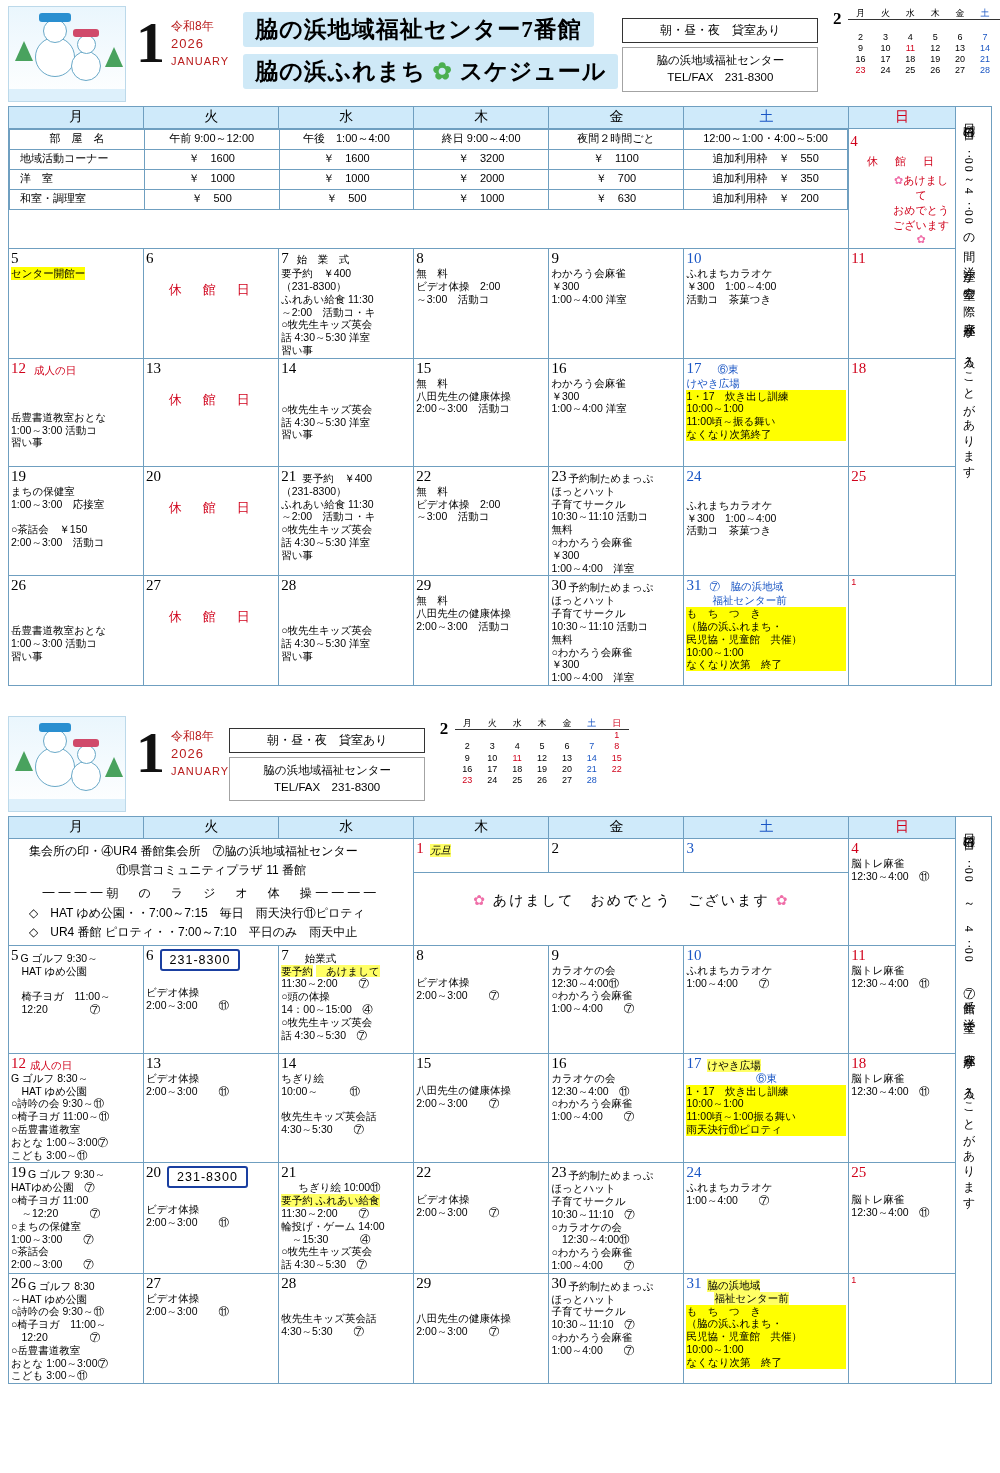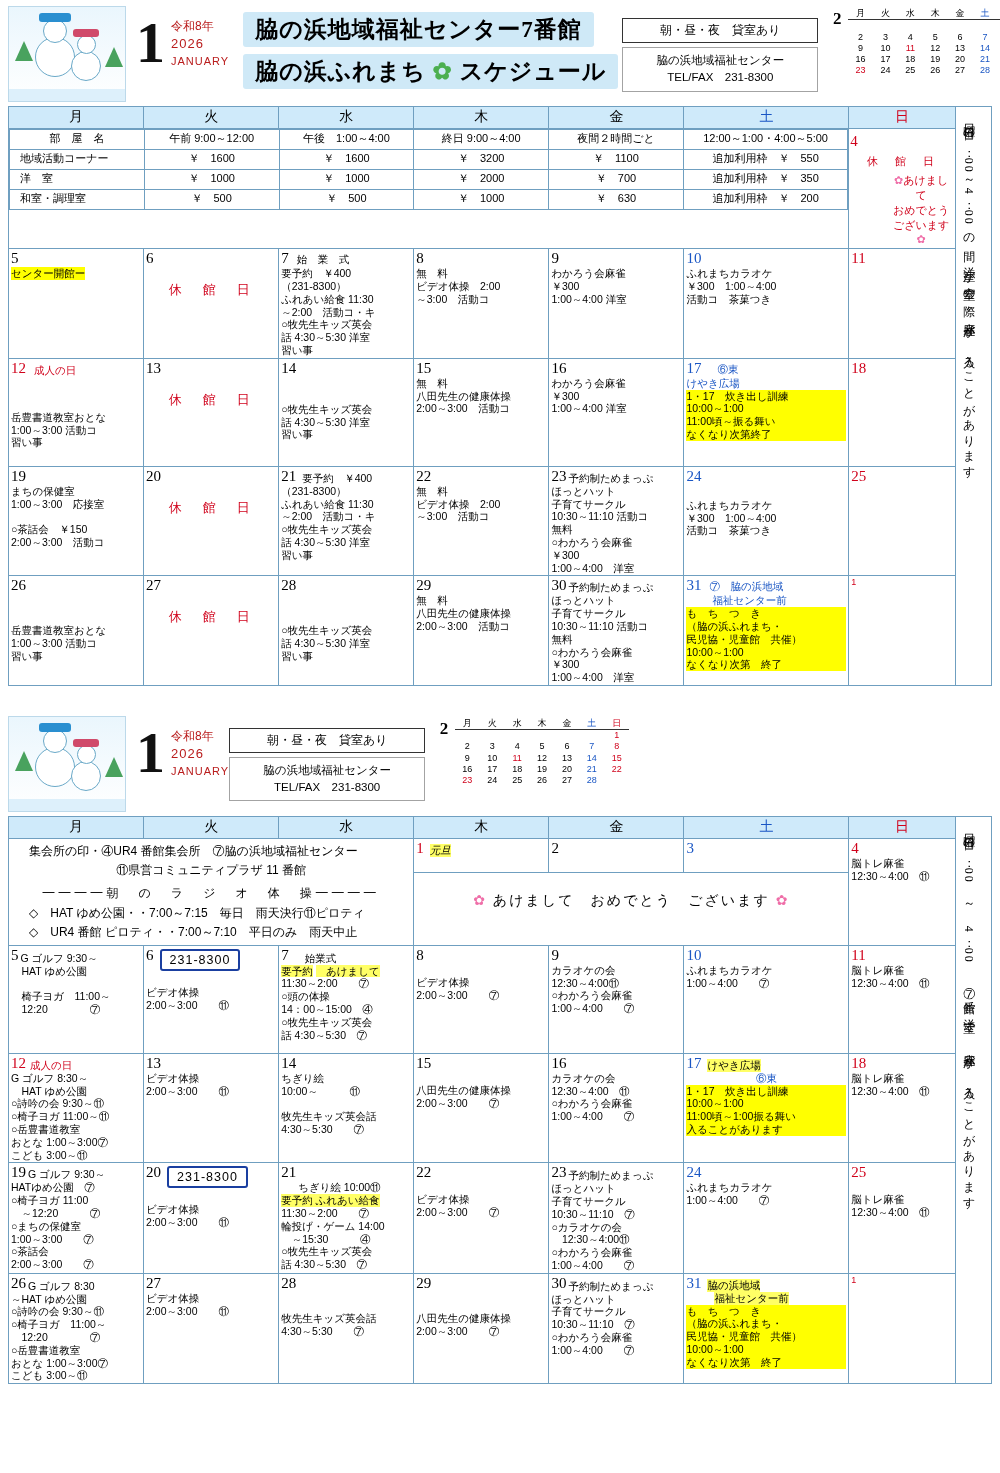--- a/index.html
+++ b/index.html
@@ -886,21 +886,21 @@
           </td>
           <td class="daycell">
             <div class="evrow">
               <div class="dn sat">17</div>
               <div class="ev mk" style="margin-left:6px;margin-top:4px;">けやき広場</div>
             </div>
             <div class="ev ev-blue" style="text-align:center;">⑥東</div>
             <div class="ev hl">1・17　炊き出し訓練</div>
             <div class="ev hl">10:00～1:00</div>
             <div class="ev hl">11:00頃～1:00振る舞い</div>
-            <div class="ev hl">入ることがあります</div>
+            <div class="ev hl">雨天決行⑪ピロティ</div>
           </td>
           <td class="daycell">
             <div class="dn sun">18</div>
             <div class="ev">
               <div>脳トレ麻雀</div>
               <div>12:30～4:00　⑪</div>
             </div>
           </td>
         </tr>
 

